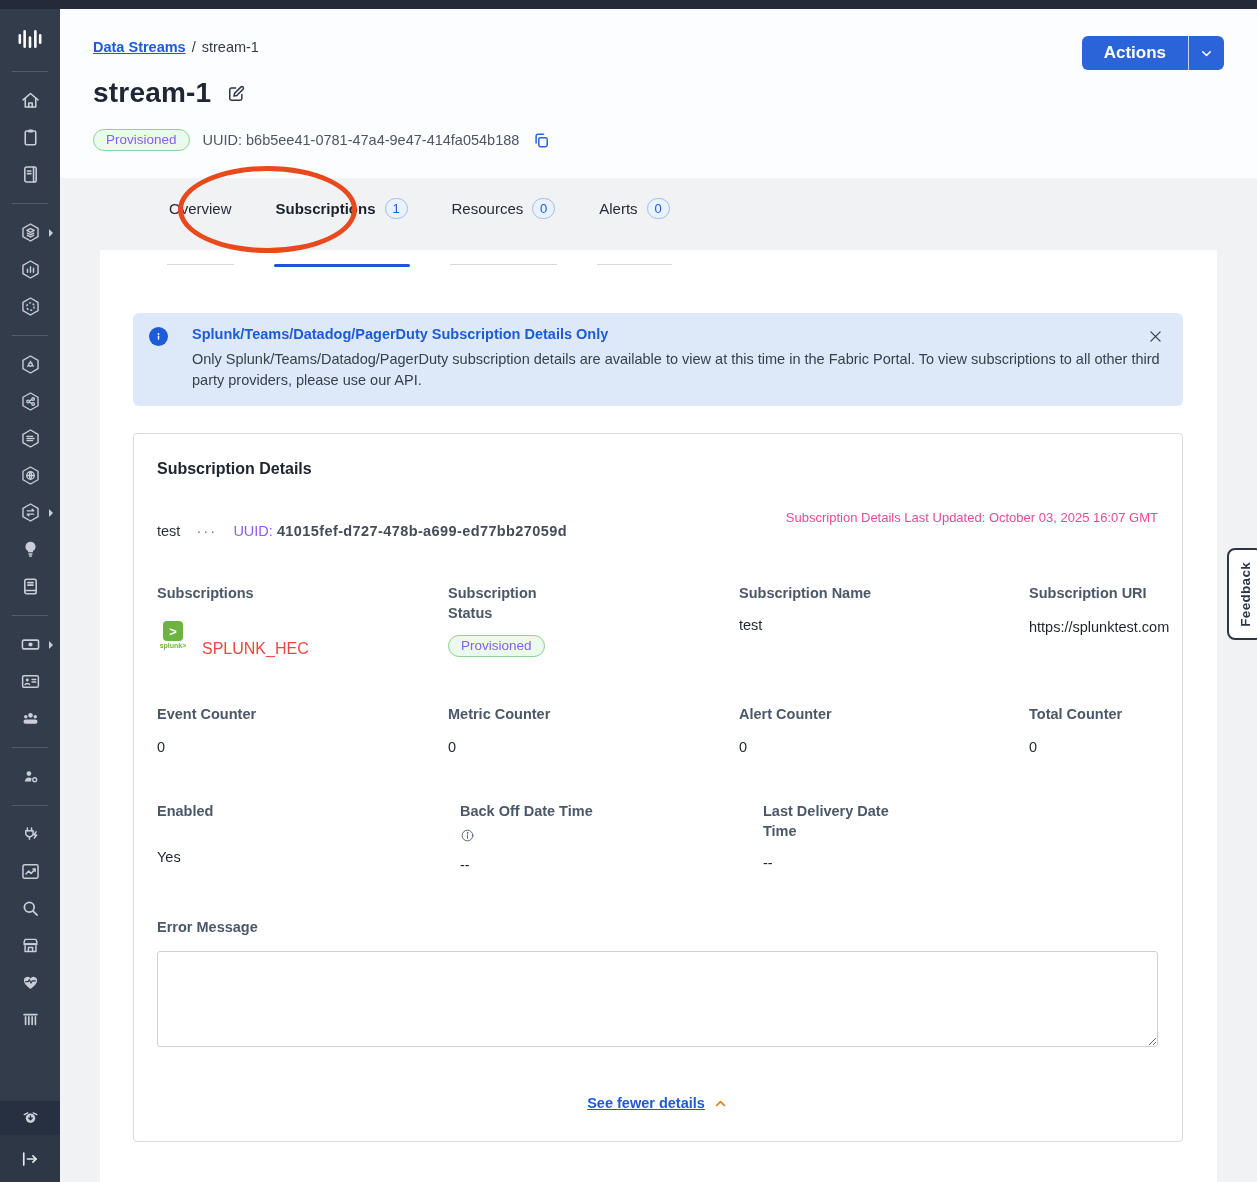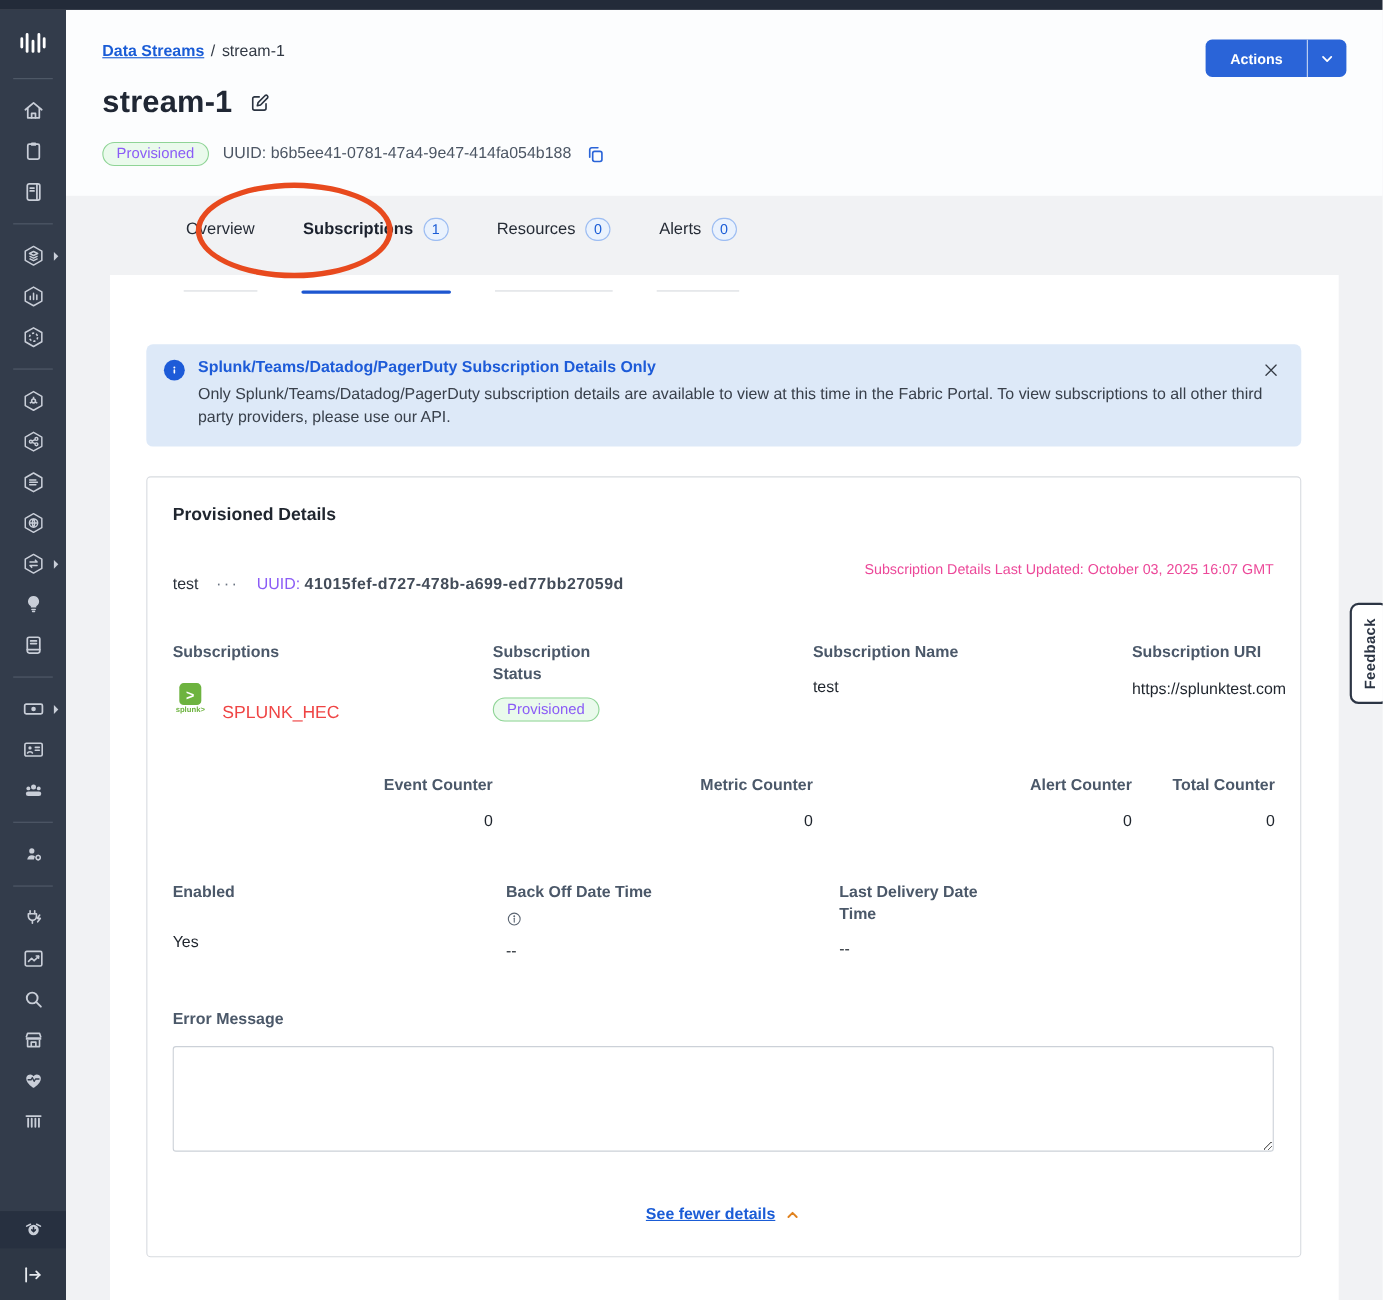--- a/index.html
+++ b/index.html
@@ -36,62 +36,62 @@
   .crumb-link { color:#1a5cd6; font-weight:700; text-decoration:underline; cursor:pointer; }
   .title-row { position:absolute; left:33px; top:68px; display:flex; align-items:center; gap:15px; }
   .page-title { font-size:28px; font-weight:700; color:#202734; letter-spacing:.2px; }
   .edit-ic { color:#2b3442; cursor:pointer; }
   .meta-row { position:absolute; left:33px; top:120px; display:flex; align-items:center; gap:13px; }
   .pill-green { background:#eafaec; border:1px solid #8fd496; color:#8b5cf6; border-radius:12px; padding:2px 12px 3px; font-size:13.5px; }
   .uuid-txt { color:#4c5664; font-size:14.5px; }
   .copy-ic { color:#2a64d8; cursor:pointer; }
   .actions-btn { position:absolute; right:33px; top:27px; height:34px; display:flex; align-items:stretch;
     background:#2a64d8; border-radius:6px; overflow:hidden; cursor:pointer; }
-  .actions-main { display:flex; align-items:center; padding:0 22px; color:#fff; font-weight:700; font-size:13px; }
+  .actions-main { display:flex; align-items:center; padding:0 22px; color:#fff; font-weight:700; font-size:17px; }
   .actions-sep { width:1px; background:rgba(255,255,255,.75); margin:0; }
   .actions-caret { width:35px; display:flex; align-items:center; justify-content:center; color:#fff; }
 
   
   .tabs { position:absolute; left:167px; top:196px; display:flex; gap:40px; z-index:2; }
   .tab { display:flex; flex-direction:column; cursor:pointer;gap:32px; }
   .tab-top { display:flex; align-items:center; gap:9px; font-size:15px; color:#262c36; padding:0 2px; height:24px; }
   .tab.active .tab-label { font-weight:700; color:#1b212d; }
   .count-pill { min-width:23px; height:21px; padding:0 6px; border:1px solid #9dbdf2; background:#eaf2fd; color:#1a5cd6;
     border-radius:11px; font-size:13px; display:flex; align-items:center; justify-content:center; }
   .tab-line { margin-top:12px; height:1px; background:#d6d9de; }
   .tab.active .tab-line { height:3px; background:#1d56d0; border-radius:2px; }
 
   .annotation-ellipse { position:absolute; left:178px; top:166px; width:179px; height:87px;
     border:5px solid #e84a1e; border-radius:50%; z-index:6; pointer-events:none; }
 
   
   .panel { position:absolute; left:100px; top:250px; width:1117px; height:932px; background:#fff; z-index:1; }
 
-  .banner { margin:63px 34px 0 33px; background:#dde9f8; border-radius:6px; padding:13px 16px 15px; position:relative; display:flex; gap:12px; }
+  .banner { margin:63px 34px 0 33px; background:#dde9f8; border-radius:6px; padding:13px 16px 15px; position:relative; display:flex; gap:24px; }
   .info-badge { width:19px; height:19px; border-radius:50%; background:#1d5bd8; flex:none; margin-top:1px;
     display:flex; align-items:center; justify-content:center; }
   .banner-title { color:#1d5bd8; font-weight:700; font-size:14.5px; margin-bottom:7px; }
   .banner-body { color:#39404b; font-size:14.5px; line-height:1.45; max-width:990px; }
   .banner-close { position:absolute; right:19px; top:15px; cursor:pointer; }
 
   .card { margin:27px 34px 0 33px; border:1px solid #d8dbe0; border-radius:4px; background:#fff; padding:26px 24px 30px 23px; }
   .card-heading { font-size:16px; font-weight:700; color:#20262f; }
   .sub-row { display:flex; justify-content:space-between; align-items:flex-end; margin-top:32px; }
   .sub-left { display:flex; align-items:center; gap:16px; font-size:14.5px; color:#2a313b; }
   .dots { color:#6b7482; font-size:15px; letter-spacing:2px; cursor:pointer; }
   .uuid-prefix { color:#8b5cf6; }
   .uuid-val { font-weight:700; color:#434c59; letter-spacing:.4px; }
   .sub-right { font-size:13px; color:#ec4899; margin-bottom:14px; }
 
   .detail-grid { display:grid; grid-template-columns:291px 291px 290px 130px; }
   .f-label { font-size:14.5px; font-weight:600; color:#4b5869; line-height:1.4; }
   .f-value { font-size:14.5px; color:#1f252d; margin-top:14px; }
   .w-status .f-label { max-width:100px; }
   .w-lastdel .f-label { max-width:138px; }
-  .r1 { margin-top:44px; } .r2 { margin-top:46px;text-align:right; } .r3 { margin-top:46px;gap:12px; }
+  .r1 { margin-top:44px; } .r2 { margin-top:46px; } .r3 { margin-top:46px;gap:12px; }
   .r4 { margin-top:58px; } .r5 { margin-top:44px; }
 
   .splunk-val { display:flex; align-items:center; gap:13px; margin-top:9px; }
   .splunk-logo { display:flex; flex-direction:column; align-items:center; width:32px; }
   .splunk-sq { width:20px; height:20px; background:#6db33f; border-radius:4px; color:#fff; font-weight:700; font-size:13px;
     display:flex; align-items:center; justify-content:center; }
   .splunk-word { font-size:7px; color:#6db33f; font-weight:700; margin-top:1px; }
   .splunk-name { font-size:16px; color:#ef4444;margin-top:28px; }
   .status-pill-wrap { margin-top:12px; }
 
@@ -394,21 +394,21 @@
       <div class="banner-body">Only Splunk/Teams/Datadog/PagerDuty subscription details are available to view at this time in the Fabric Portal. To view subscriptions to all other third party providers, please use our API.</div>
     </div>
     <div class="banner-close">
       <svg width="17" height="17" viewBox="0 0 24 24" fill="none" stroke="#363c46" stroke-width="1.7" stroke-linecap="round">
           <path d="M5.5 5.5l13 13 M18.5 5.5l-13 13"></path>
         </svg>
     </div>
   </div>
 
   <div class="card">
-    <div class="card-heading">Provisioned Details</div>
+    <div class="card-heading">Subscription Details</div>
 
     <div class="sub-row">
       <div class="sub-left">
         <span>test</span>
         <span class="dots">···</span>
         <span>
           <span class="uuid-prefix">UUID:</span>
           <span class="uuid-val">41015fef-d727-478b-a699-ed77bb27059d</span>
         </span>
       </div>

